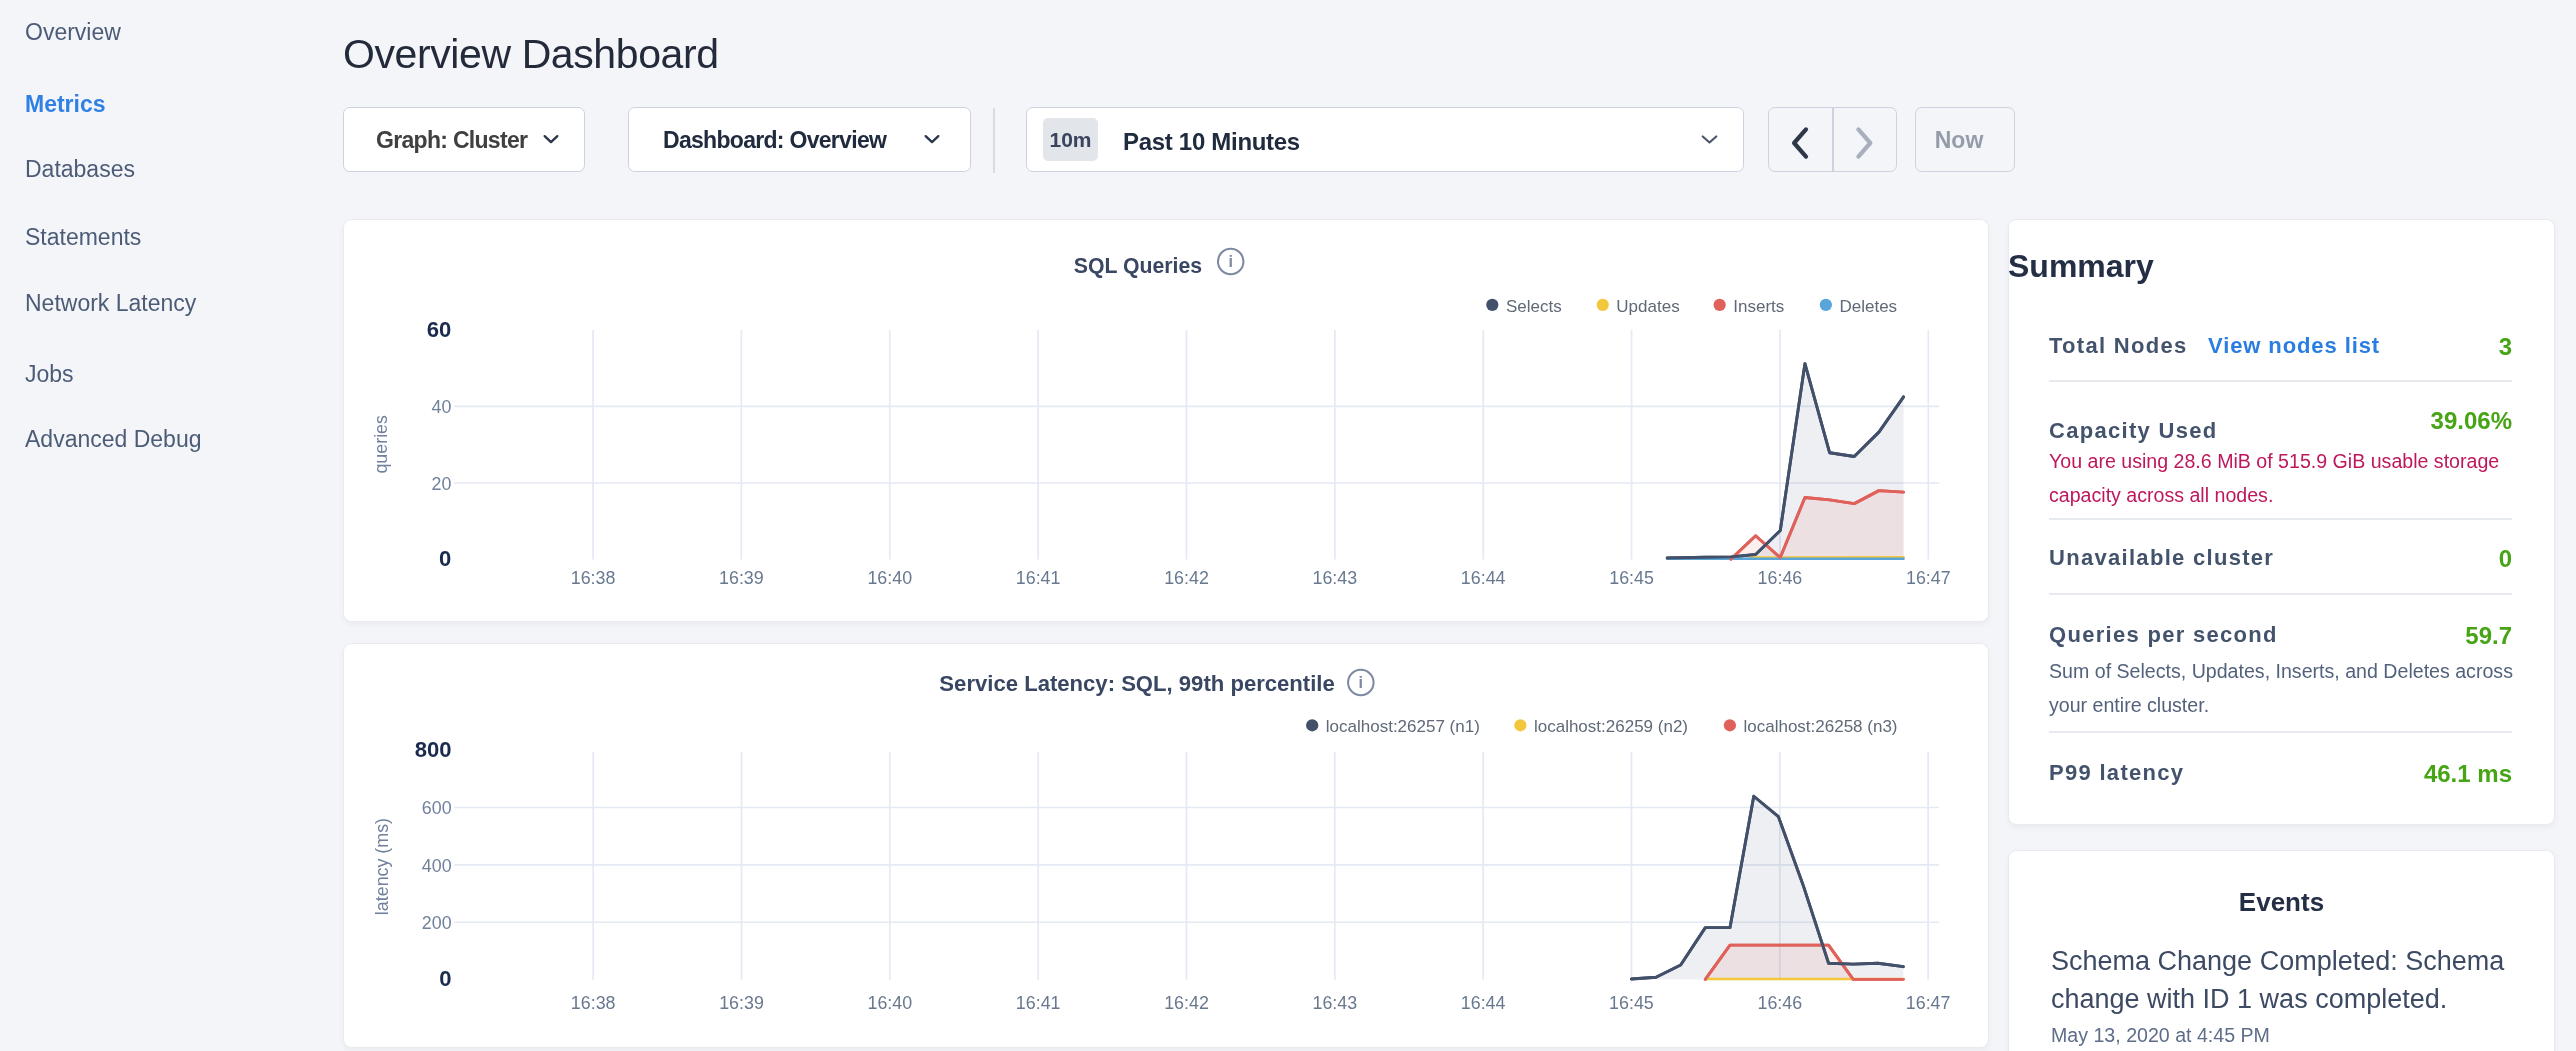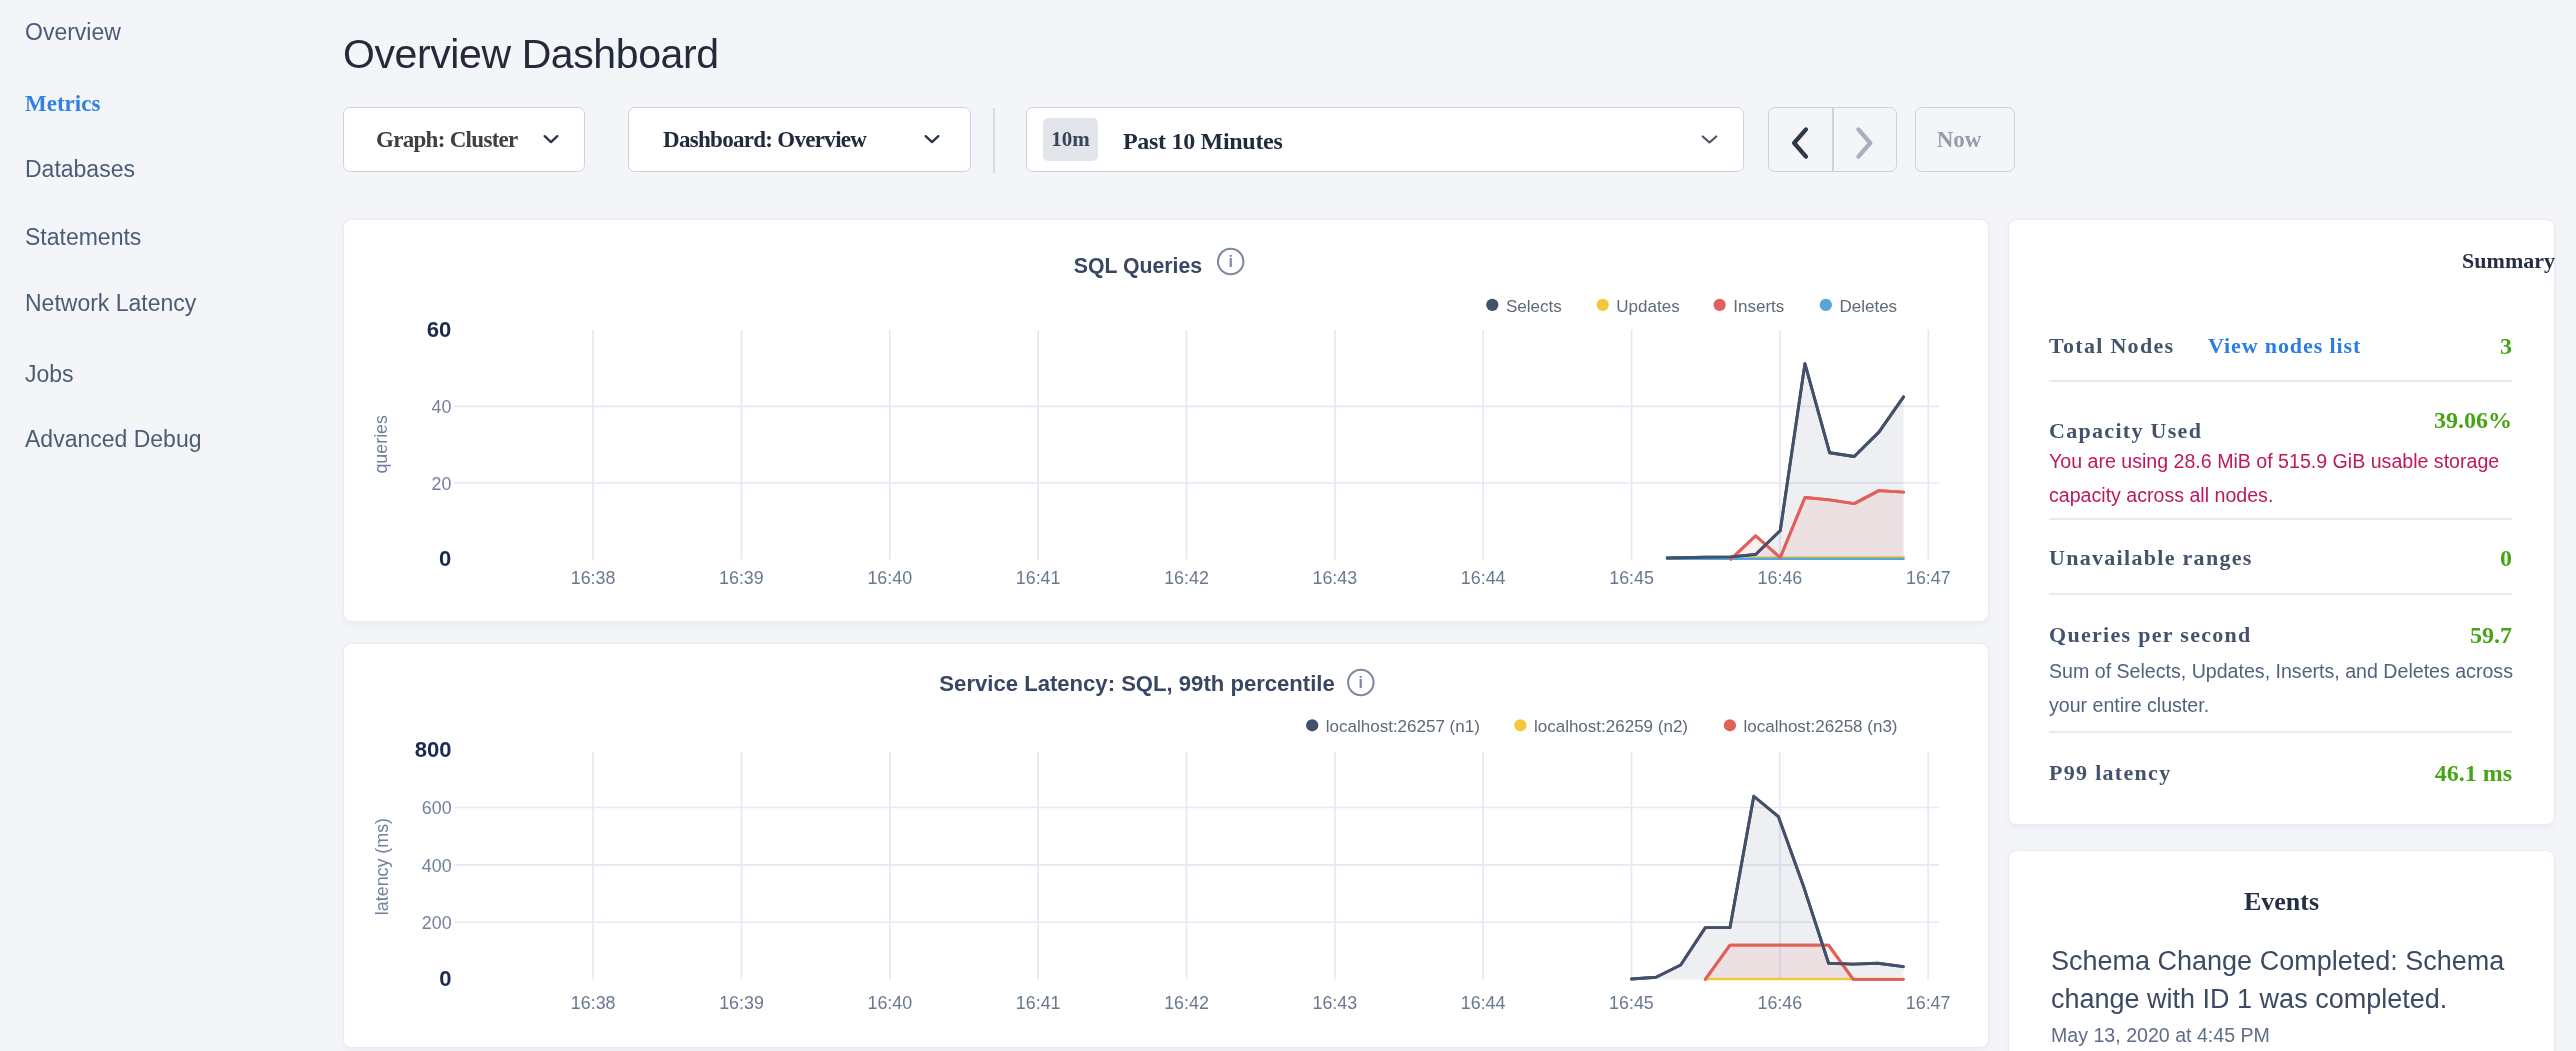--- a/index.html
+++ b/index.html
@@ -1,19 +1,19 @@
 <!DOCTYPE html>
 <html style="font-size:13.6px"><head><meta charset="utf-8"><style>
 * { margin:0; padding:0; box-sizing:border-box; }
 html,body { width:2576px; height:1051px; background:#f4f5f9; font-family:"Liberation Sans",sans-serif; position:relative; overflow:hidden; }
 .abs { position:absolute; }
 .nav { position:absolute; left:25px; font-size:23px; color:#4c5c77; white-space:nowrap; }
 .card { position:absolute; background:#fff; border:1.7px solid #e8eaef; border-radius:8.5px; box-shadow:0 2.6px 5.1px rgba(60,70,90,.05); }
 .ctrl { position:absolute; top:107px; height:65px; background:#fff; border:1.7px solid #ccd2de; border-radius:6.8px; }
-.bold { font-weight:bold;font-family:Liberation Serif, serif; }
+.bold { font-weight:bold; }
 </style></head>
 <body>
 
 <div class="nav" style="top:18.7px">Overview</div>
 <div class="nav bold" style="top:91px;color:#3181e4">Metrics</div>
 <div class="nav" style="top:156px">Databases</div>
 <div class="nav" style="top:224px">Statements</div>
 <div class="nav" style="top:290px">Network Latency</div>
 <div class="nav" style="top:361px">Jobs</div>
 <div class="nav" style="top:426px">Advanced Debug</div>
@@ -146,33 +146,33 @@
 <circle cx="1139.5" cy="96.8" r="7.2" fill="#42506a"></circle>
 <text x="1155.5" y="104.8" font-size="20" fill="#5f6977">localhost:26257 (n1)</text>
 <circle cx="1384.4" cy="96.8" r="7.2" fill="#f3c73b"></circle>
 <text x="1400.4" y="104.8" font-size="20" fill="#5f6977">localhost:26259 (n2)</text>
 <circle cx="1630.9" cy="96.8" r="7.2" fill="#e0605a"></circle>
 <text x="1646.9" y="104.8" font-size="20" fill="#5f6977">localhost:26258 (n3)</text>
 <text x="52.0" y="263.0" font-size="21" fill="#71809c" text-anchor="middle" transform="rotate(-90 52.0 263.0)">latency (ms)</text>
 </svg>
 
 <div class="card" style="left:2008px;top:219px;width:547px;height:606px"></div>
-<div class="abs bold" style="left:2008px;top:248px;width:547px;text-align:right;font-size:22px;color:#242e44">Summary</div>
+<div class="abs bold" style="left:2008px;top:248px;width:547px;text-align:left;font-size:32px;color:#242e44">Summary</div>
 
 <div class="abs bold" style="left:2049px;top:333px;font-size:22px;color:#44536c;letter-spacing:1.3px">Total Nodes</div>
 <div class="abs bold" style="left:2208px;top:333px;font-size:22px;color:#2a7de1;letter-spacing:0.9px">View nodes list</div>
 <div class="abs bold" style="left:2049px;top:333px;width:463px;text-align:right;font-size:24px;color:#46a415">3</div>
 <div class="abs" style="left:2049px;top:380px;width:463px;height:1.7px;background:#e7eaef"></div>
 
 <div class="abs bold" style="left:2049px;top:418px;font-size:22px;color:#44536c;letter-spacing:1.3px">Capacity Used</div>
 <div class="abs bold" style="left:2049px;top:407px;width:463px;text-align:right;font-size:24px;color:#46a415">39.06%</div>
 <div class="abs" style="left:2049px;top:444px;font-size:19.6px;color:#be185d;line-height:34px">You are using 28.6 MiB of 515.9 GiB usable storage<br>capacity across all nodes.</div>
 <div class="abs" style="left:2049px;top:518px;width:463px;height:1.7px;background:#e7eaef"></div>
 
-<div class="abs bold" style="left:2049px;top:545px;font-size:22px;color:#44536c;letter-spacing:1.3px">Unavailable ranges</div>
+<div class="abs bold" style="left:2049px;top:545px;font-size:22px;color:#44536c;letter-spacing:1.3px">Unavailable cluster</div>
 <div class="abs bold" style="left:2049px;top:545px;width:463px;text-align:right;font-size:24px;color:#46a415">0</div>
 <div class="abs" style="left:2049px;top:593px;width:463px;height:1.7px;background:#e7eaef"></div>
 
 <div class="abs bold" style="left:2049px;top:622px;font-size:22px;color:#44536c;letter-spacing:1.3px">Queries per second</div>
 <div class="abs bold" style="left:2049px;top:622px;width:463px;text-align:right;font-size:24px;color:#46a415">59.7</div>
 <div class="abs" style="left:2049px;top:654px;font-size:19.6px;color:#53627c;line-height:34px">Sum of Selects, Updates, Inserts, and Deletes across<br>your entire cluster.</div>
 <div class="abs" style="left:2049px;top:731px;width:463px;height:1.7px;background:#e7eaef"></div>
 
 <div class="abs bold" style="left:2049px;top:760px;font-size:22px;color:#44536c;letter-spacing:1.3px">P99 latency</div>
 <div class="abs bold" style="left:2049px;top:760px;width:463px;text-align:right;font-size:24px;color:#46a415">46.1 ms</div>

